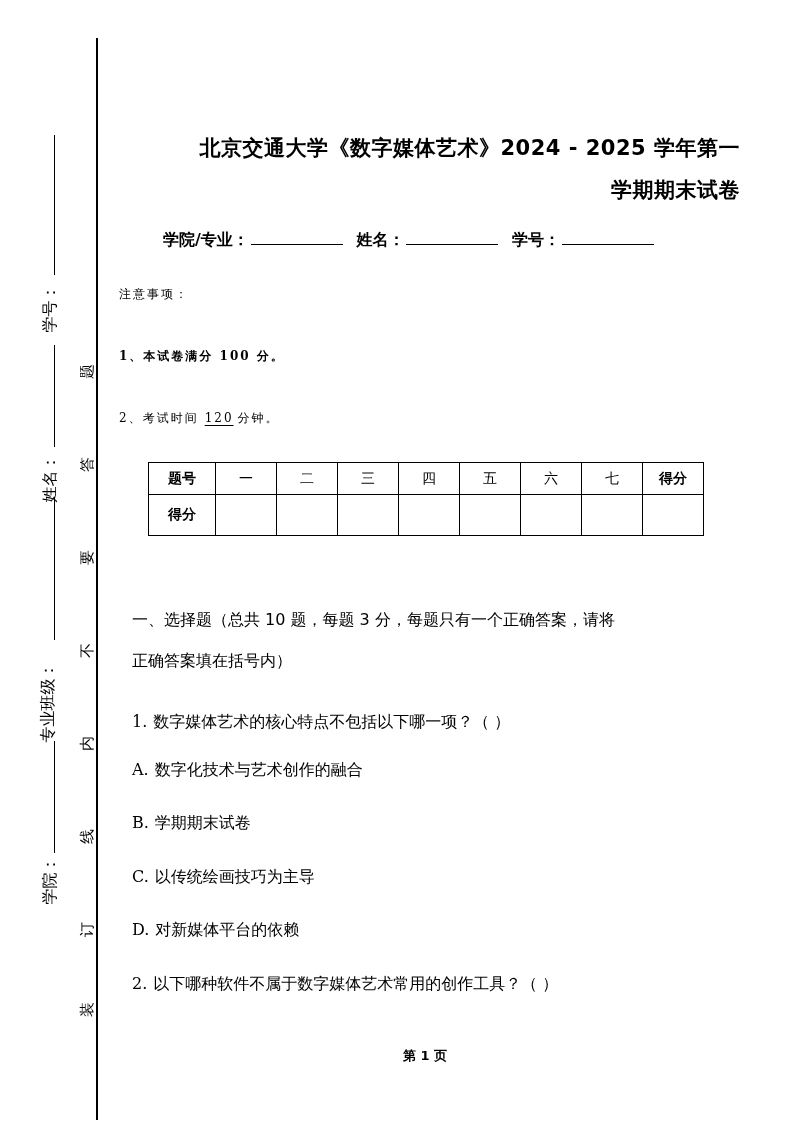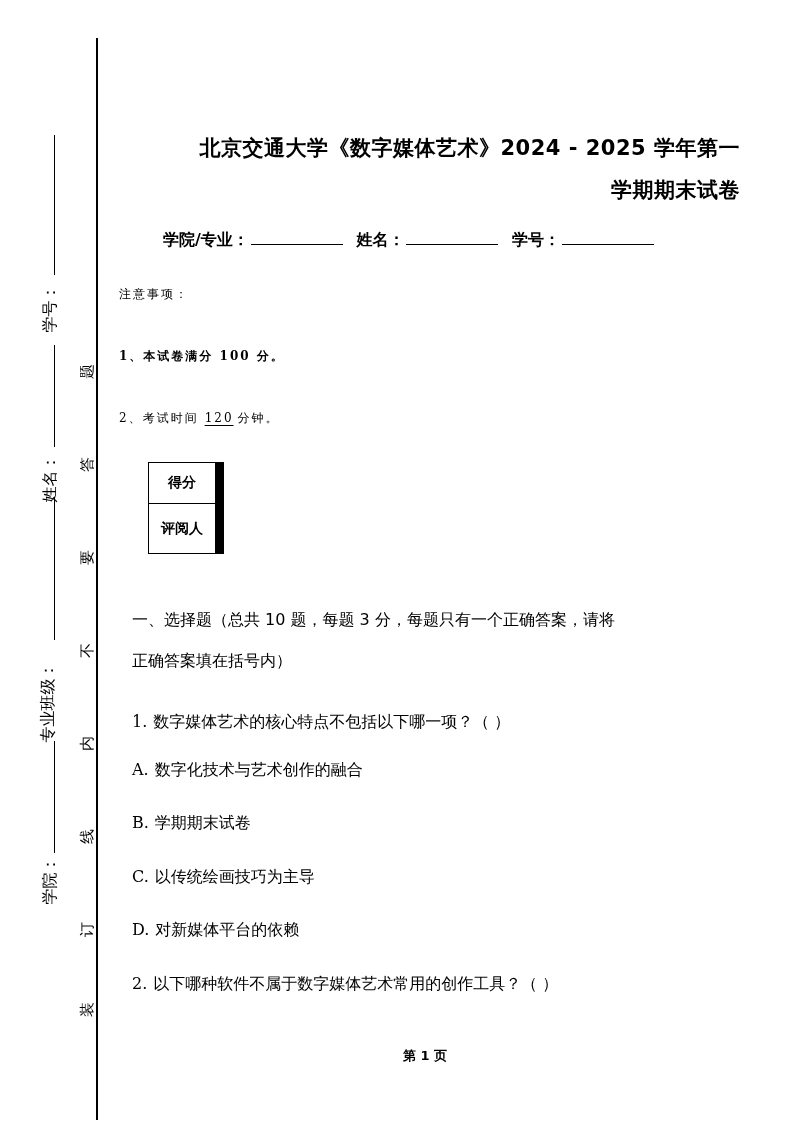--- a/index.html
+++ b/index.html
@@ -69,33 +69,33 @@
 </div>
 
 <div class="note" style="top:286px;">注意事项：</div>
 <div class="note" style="top:348px;font-weight:bold;">1、本试卷满分 100 分。</div>
 <div class="note" style="top:410px;">
   <span>2、考试时间</span><span class="u">120</span><span>分钟。</span>
 </div>
 
 <table class="score">
   <tbody>
+      <tr class="r0">
+    <td class="hdr">题号</td>
+    <td class="c">一</td>
+    <td class="c">二</td>
+    <td class="c">三</td>
+    <td class="c">四</td>
+    <td class="c">五</td>
+    <td class="c">六</td>
+    <td class="c">七</td>
+    <td class="last">得分</td>
+  </tr>
   <tr class="r1">
     <td class="hdr">得分</td>
-    <td></td>
-    <td></td>
-    <td></td>
-    <td></td>
-    <td></td>
-    <td></td>
-    <td></td>
-    <td></td>
-  </tr>
-  <tr class="r2">
-    <td class="hdr">评阅人</td>
     <td></td>
     <td></td>
     <td></td>
     <td></td>
     <td></td>
     <td></td>
     <td></td>
     <td></td>
   </tr>
 </tbody>

